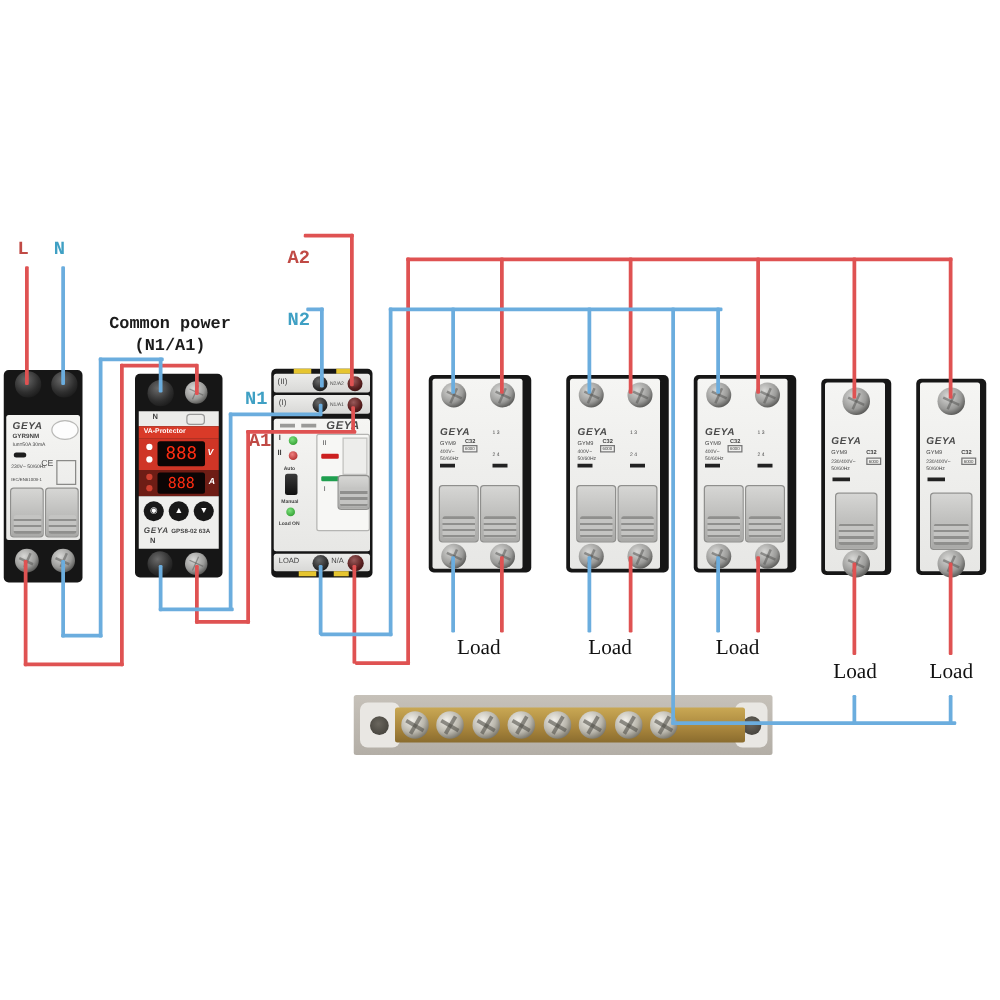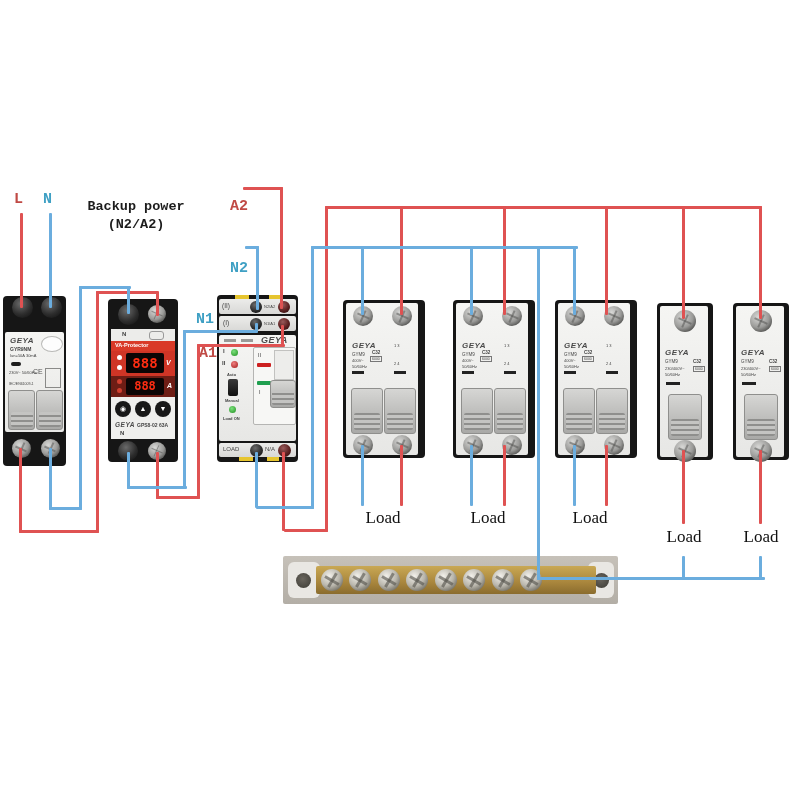--- a/index.html
+++ b/index.html
@@ -25,21 +25,21 @@
             background:radial-gradient(circle at 40% 32%,#6a6a6a,#2e2e2e 55%,#0c0c0c);}
   .blackcase{background:#161616;border-radius:4px;}
   .face{background:linear-gradient(180deg,#f5f5f3,#e7e7e5);}
   .geya{font-family:"Liberation Sans",sans-serif;font-weight:bold;font-style:italic;color:#4a4a4a;letter-spacing:0.5px;}
   .tinytext{font-family:"Liberation Sans",sans-serif;color:#444;}
   .toggle{position:absolute;background:linear-gradient(180deg,#d6d6d4,#bdbdbb 55%,#a9a9a7);
           border:1px solid #8f8f8d;border-radius:3px;}
   .ridges{position:absolute;left:6%;right:6%;bottom:6%;height:40%;
           background:repeating-linear-gradient(0deg,#8f8f8d 0 2px,#c4c4c2 2px 5px);border-radius:2px;}
   .led{position:absolute;border-radius:50%;width:7px;height:7px;}
-  .digits{font-family:"DejaVu Sans Mono",monospace;font-weight:bold;color:#ff2d12;
+  .digits{font-family:"DejaVu Sans Mono",monospace;font-weight:normal;color:#ff2d12;
           background:#0c0505;border-radius:2px;text-align:center;}
   .busbar-screw{position:absolute;width:22px;height:22px;border-radius:50%;
         background:radial-gradient(circle at 38% 32%,#f2f0ea,#b9b6ac 50%,#6f6c62 82%,#4c4a42);}
   .busbar-screw:after{content:"";position:absolute;left:14%;top:44%;width:72%;height:12%;background:#52504a99;transform:rotate(30deg);}
   .busbar-screw:before{content:"";position:absolute;left:44%;top:14%;width:12%;height:72%;background:#52504a99;transform:rotate(30deg);}
 </style>
 </head>
 <body>
 
 <div class="canvas">
@@ -97,24 +97,24 @@
       <div class="wire" style="left: 361px; top: 445px; width: 3px; height: 61px; background: rgb(107, 173, 222);"></div>
       <div class="wire" style="left: 470px; top: 445px; width: 3px; height: 61px; background: rgb(107, 173, 222);"></div>
       <div class="wire" style="left: 573px; top: 445px; width: 3px; height: 61px; background: rgb(107, 173, 222);"></div>
       <div class="wire" style="left: 537px; top: 577px; width: 228px; height: 3px; background: rgb(107, 173, 222);"></div>
       <div class="wire" style="left: 682px; top: 556px; width: 3px; height: 24px; background: rgb(107, 173, 222);"></div>
       <div class="wire" style="left: 759px; top: 556px; width: 3px; height: 24px; background: rgb(107, 173, 222);"></div>
     </div>
 
   <div class="abs mlabel" style="left:14px;top:191px;color:#c04a45">L</div>
   <div class="abs mlabel" style="left:43px;top:191px;color:#3fa0c4">N</div>
-  <div class="abs plabel" style="left:78px;top:198px;width:116px;">Backup power
-(N2/A2)</div>
+  <div class="abs plabel" style="left:78px;top:251px;width:116px;">Common power
+(N1/A1)</div>
   <div class="abs mlabel" style="left:230px;top:198px;color:#c04a45">A2</div>
-  <div class="abs mlabel" style="left:230px;top:260px;color:#3fa0c4">N2</div>
+  <div class="abs mlabel" style="left:230px;top:248px;color:#3fa0c4">N2</div>
   <div class="abs mlabel" style="left:196px;top:311px;color:#3fa0c4">N1</div>
   <div class="abs mlabel" style="left:199px;top:345px;color:#c04a45">A1</div>
 
   <div class="abs loadlabel" style="left:360px;top:508px;">Load</div>
   <div class="abs loadlabel" style="left:465px;top:508px;">Load</div>
   <div class="abs loadlabel" style="left:567px;top:508px;">Load</div>
   <div class="abs loadlabel" style="left:661px;top:527px;">Load</div>
   <div class="abs loadlabel" style="left:738px;top:527px;">Load</div>
 
   <div class="device blackcase" style="left:3px;top:296px;width:63px;height:170px;">

